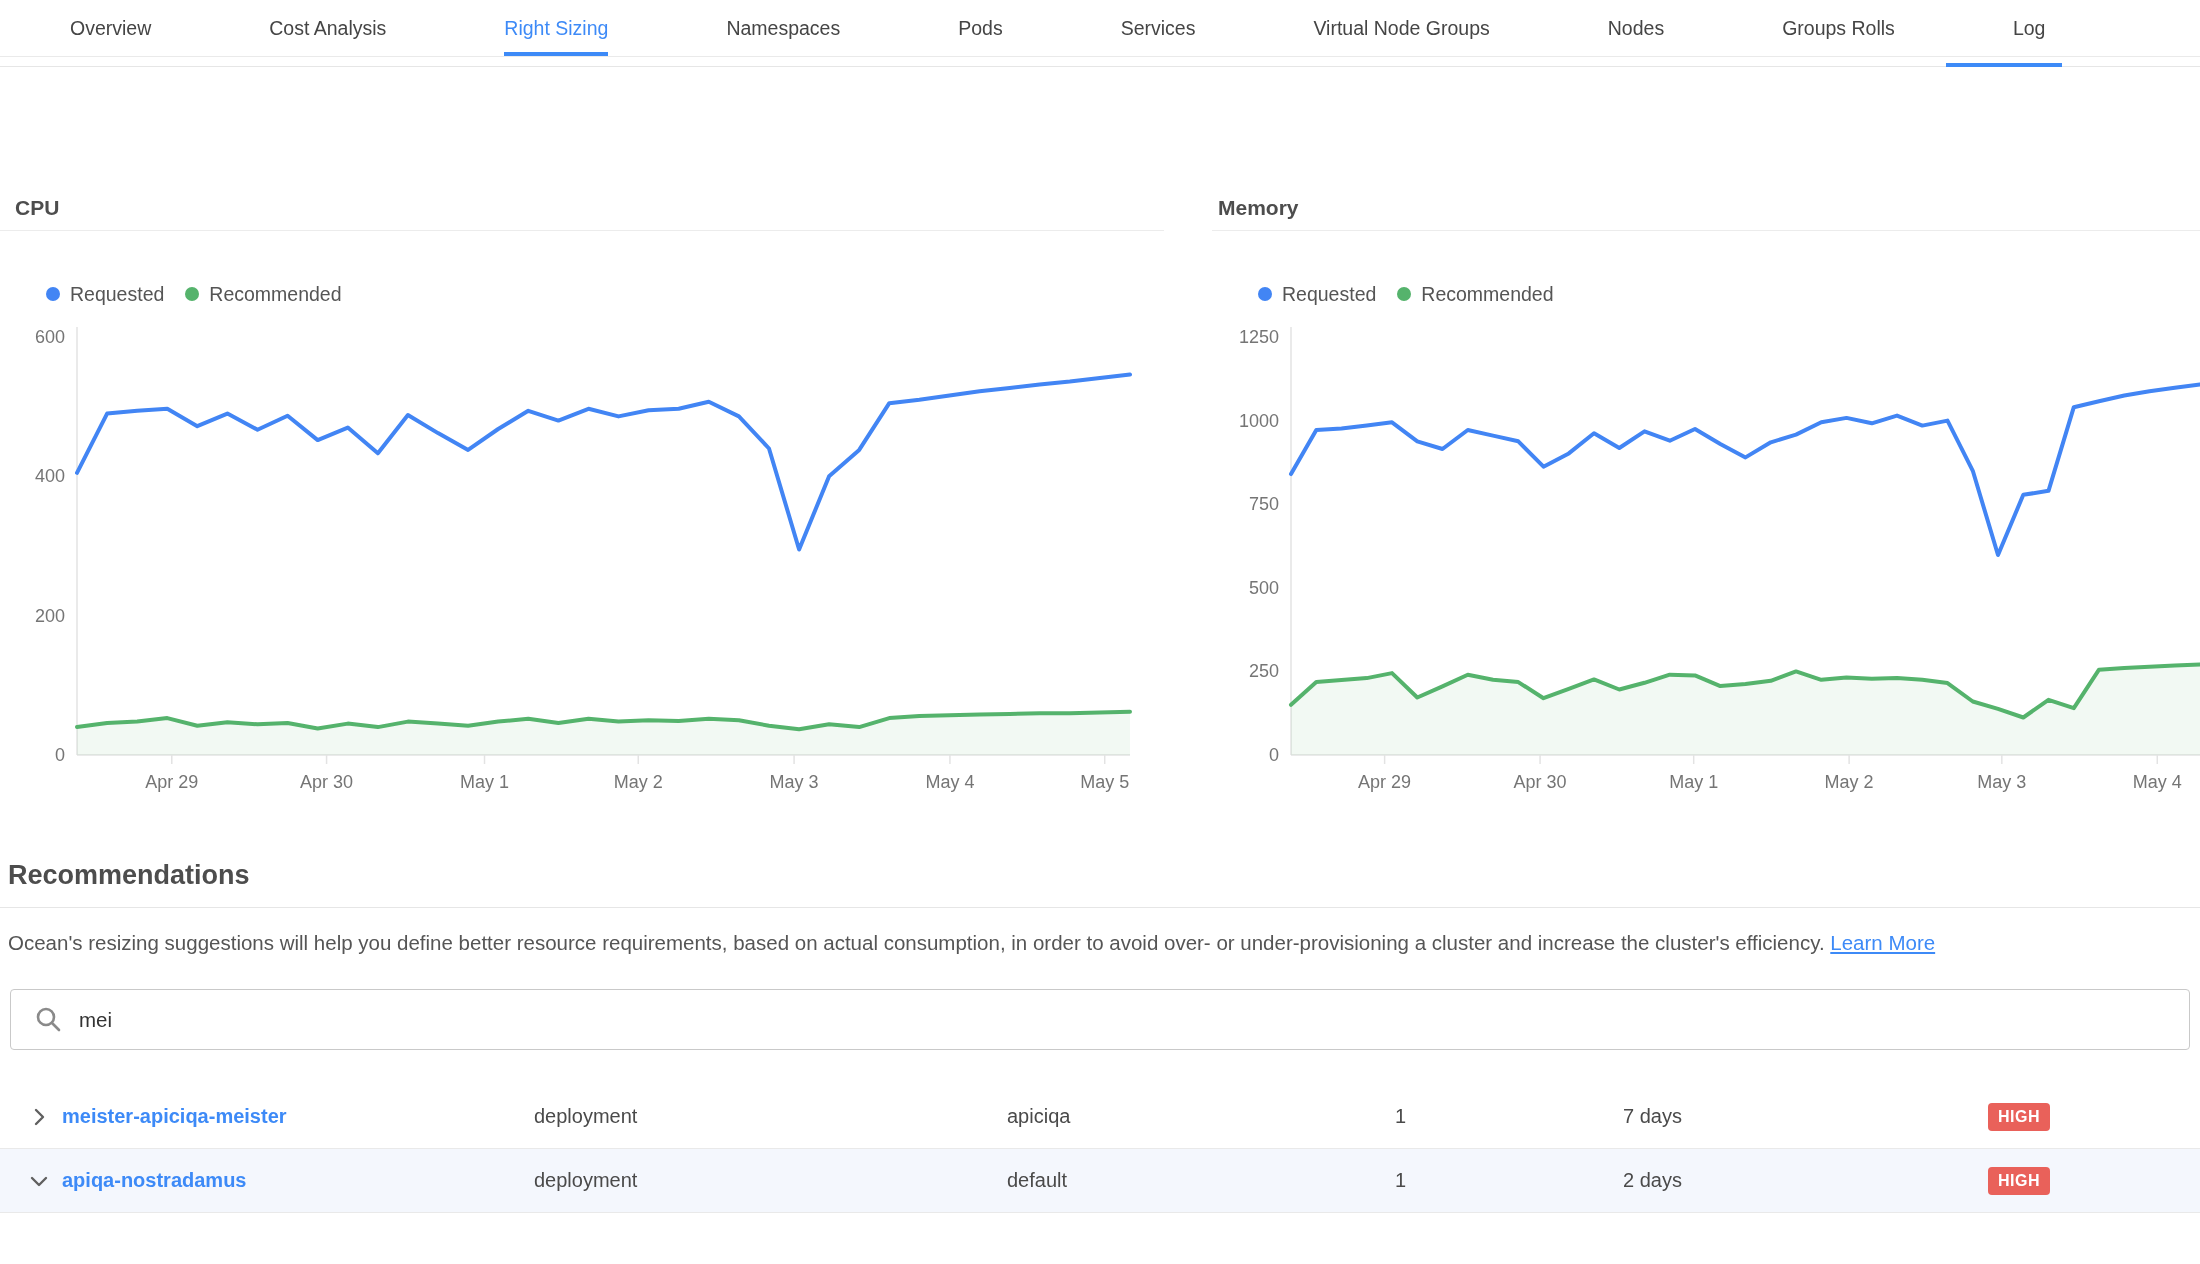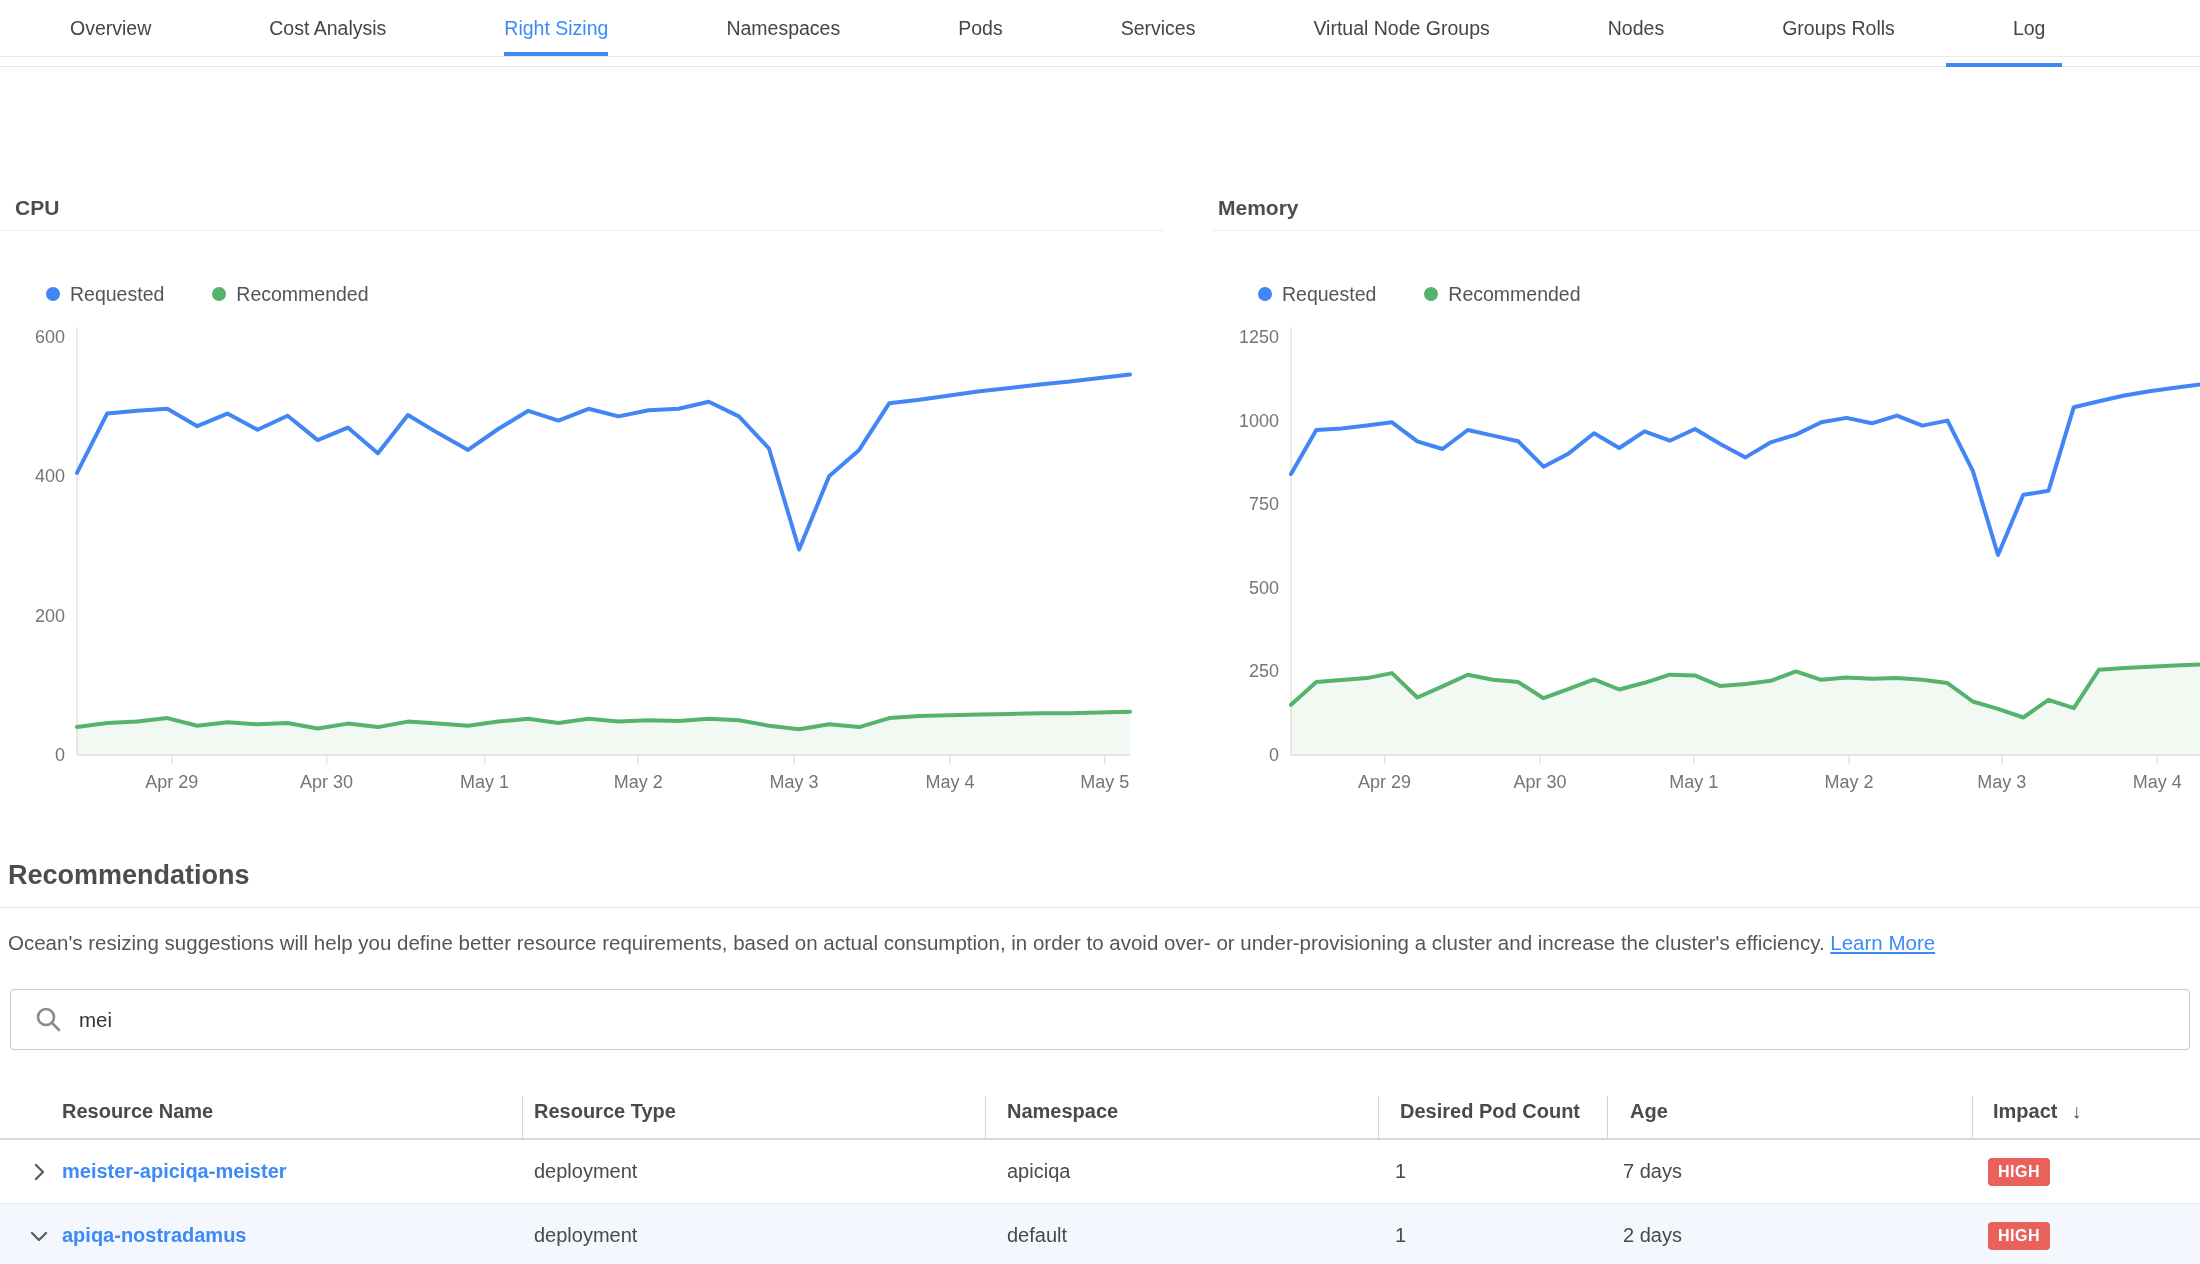--- a/index.html
+++ b/index.html
@@ -24,21 +24,21 @@
     cursor:pointer; border-bottom:4px solid transparent; }
   .range-tab.active { color:#3d8af7; border-bottom-color:#3d8af7; }
 
   
   .chart-block { position:absolute; top:196px; }
   .chart-block.cpu { left:0; width:1164px; }
   .chart-block.mem { left:1212px; width:988px; }
   .chart-title { font-size:21px; font-weight:600; color:#4d4d4d; padding:0 0 10px 15px;
     border-bottom:1px solid #ececec; }
   .chart-block.mem .chart-title { padding-left:6px; }
-  .legend { display:flex; column-gap:48px; margin:50px 0 0 46px; height:26px; align-items:center; }
+  .legend { display:flex; column-gap:21px; margin:50px 0 0 46px; height:26px; align-items:center; }
   .legend-item { display:flex; align-items:center; column-gap:10px; font-size:19.5px; color:#555; cursor:pointer; }
   .dot { width:14px; height:14px; border-radius:50%; display:inline-block; }
   .chart-svg { display:block; margin-top:17px; }
   .chart-block.cpu .chart-svg { margin-left:10px; }
   .ytick { fill:#757575; font-size:18px; text-anchor:end; }
   .xtick { fill:#757575; font-size:18px; text-anchor:middle; }
   .axis  { stroke:#e3e3e3; stroke-width:1.5; }
 
   
   .reco-head { position:absolute; top:846px; left:0; width:2200px; height:62px;
@@ -190,29 +190,20 @@
 
   <div class="searchbox">
     <svg width="30" height="30" viewBox="0 0 30 30">
       <circle cx="13" cy="12" r="8" fill="none" stroke="#8a8a8a" stroke-width="2.6"></circle>
       <line x1="19" y1="18" x2="26" y2="25" stroke="#8a8a8a" stroke-width="2.6" stroke-linecap="round"></line>
     </svg>
     <input type="text" value="mei" style="">
   </div>
 
   <div class="table">
-    <div class="tr thead">
-      <div class="c-chev"></div>
-      <div class="c-name"><span class="cell-label">Resource Name</span></div>
-      <div class="c-type"><span class="cell-label">Resource Type</span></div>
-      <div class="c-ns"><span class="cell-label">Namespace</span></div>
-      <div class="c-pods"><span class="cell-label">Desired Pod Count</span></div>
-      <div class="c-age"><span class="cell-label">Age</span></div>
-      <div class="c-imp"><span class="cell-label">Impact</span><span class="sort-arrow">↓</span></div>
-    </div>
 
     <div class="tr row">
       <div class="c-chev">
         <svg class="chev-svg" width="22" height="22" viewBox="0 0 22 22">
           <polyline points="8,4 15,11 8,18" fill="none" stroke="#606060" stroke-width="2.4" stroke-linecap="round" stroke-linejoin="round"></polyline>
         </svg>
       </div>
       <div class="c-name"><span class="name-link">meister-apiciqa-meister</span></div>
       <div class="c-type"><span class="cell-text">deployment</span></div>
       <div class="c-ns"><span class="cell-text">apiciqa</span></div>

